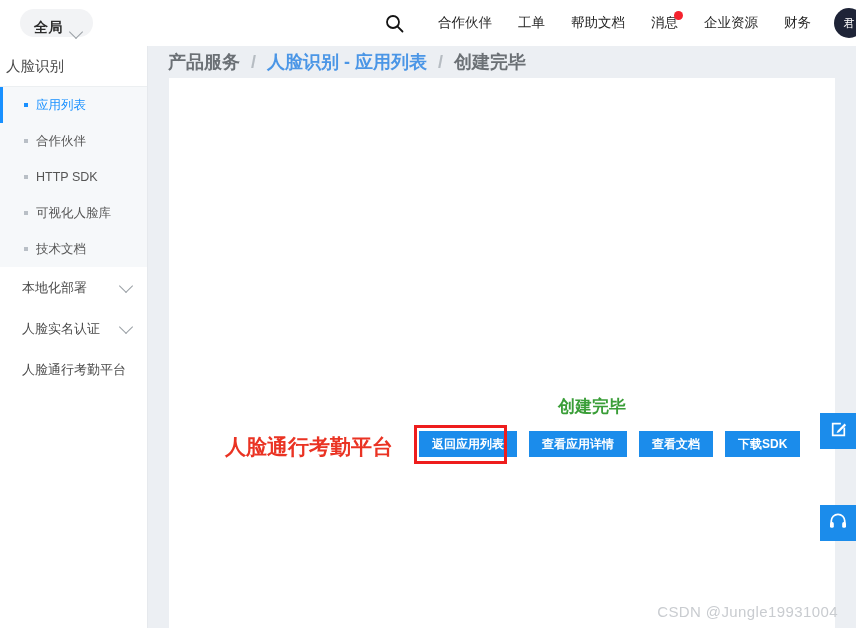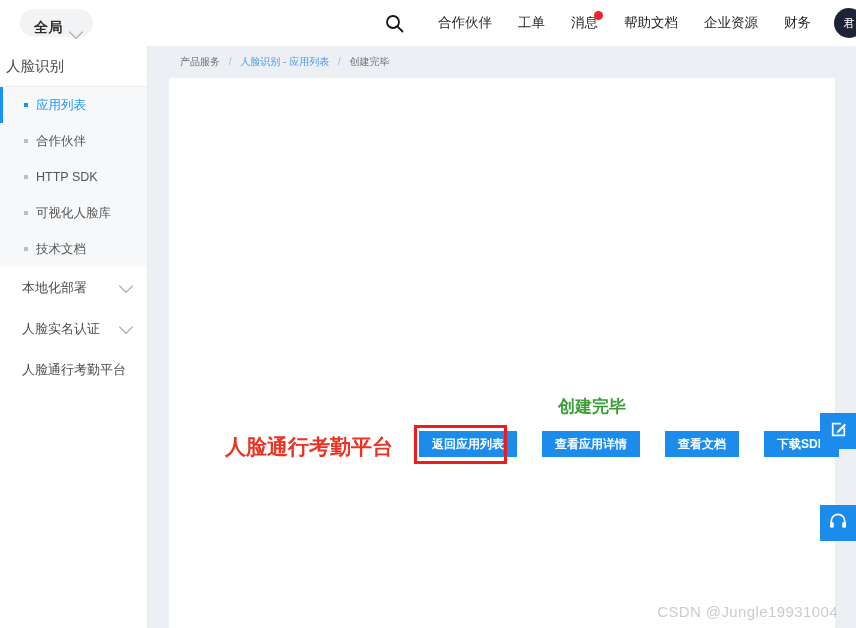--- a/index.html
+++ b/index.html
@@ -197,23 +197,24 @@
     top: 46px;
     left: 148px;
     width: 708px;
     height: 582px;
     background: #eceff3;
     box-sizing: border-box;
   }
   .breadcrumb {
     height: 32px;
     line-height: 32px;
-    padding-left: 32px;
-    font-size: 10px;
+    padding-left: 20px;
+    font-size: 18px;
     color: #6b7075;
+    font-weight: bold;
   }
   .breadcrumb .crumb {
     color: #6b7075;
     cursor: pointer;
   }
   .breadcrumb .crumb.static {
     cursor: default;
   }
   .breadcrumb .crumb.link {
     color: #4b96e6;
@@ -258,21 +259,21 @@
     font-weight: bold;
     color: #ea3323;
     white-space: nowrap;
   }
   .btn-row {
     position: absolute;
     left: 250px;
     top: 353px;
     display: flex;
     align-items: center;
-    gap: 25px;
+    gap: 12px;
   }
   .btn {
     height: 26px;
     padding: 0 13px;
     background: #1b8ceb;
     color: #ffffff;
     font-size: 12px;
     font-weight: bold;
     display: flex;
     align-items: center;
@@ -339,25 +340,25 @@
         </svg>
       </div>
 
       <div class="nav-item">
         <span>合作伙伴</span>
       </div>
       <div class="nav-item">
         <span>工单</span>
       </div>
       <div class="nav-item">
+        <span>帮助文档</span>
+      </div>
+      <div class="nav-item">
         <span>消息</span>
         <span class="badge-dot"></span>
-      </div>
-      <div class="nav-item">
-        <span>帮助文档</span>
       </div>
       <div class="nav-item">
         <span>企业资源</span>
       </div>
       <div class="nav-item">
         <span>财务</span>
       </div>
 
       <div class="avatar">
         <span>君</span>

